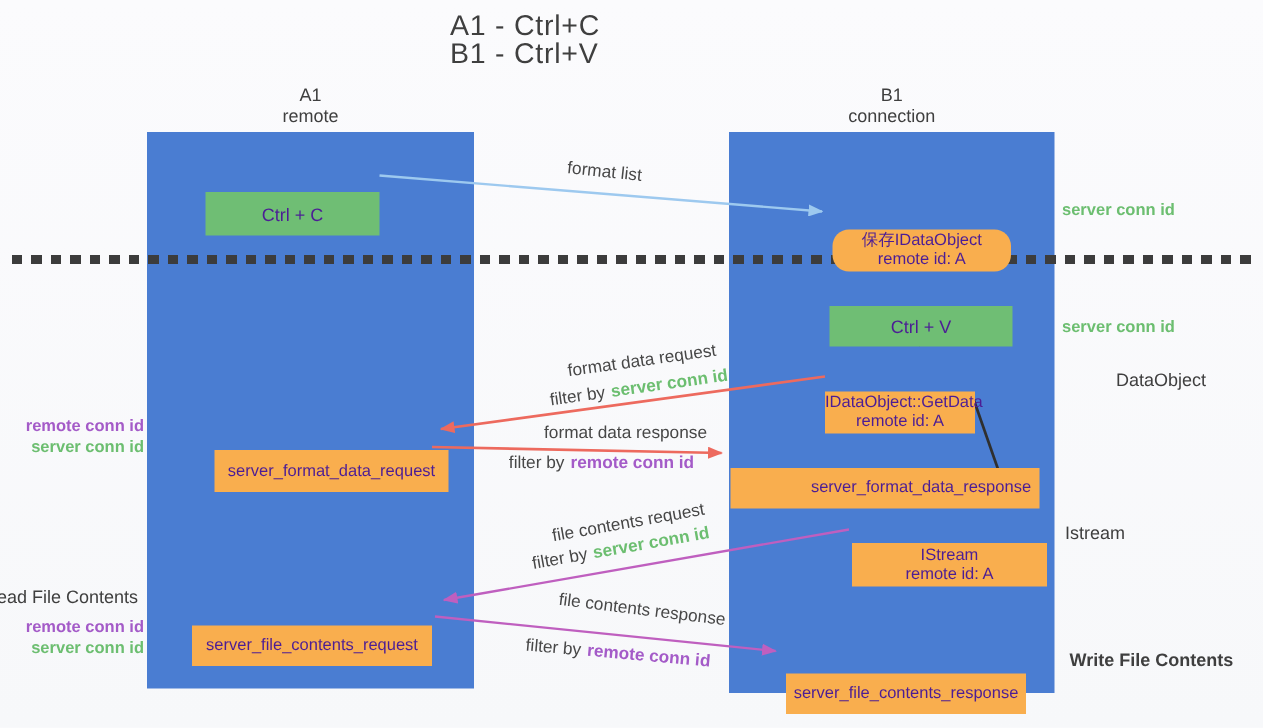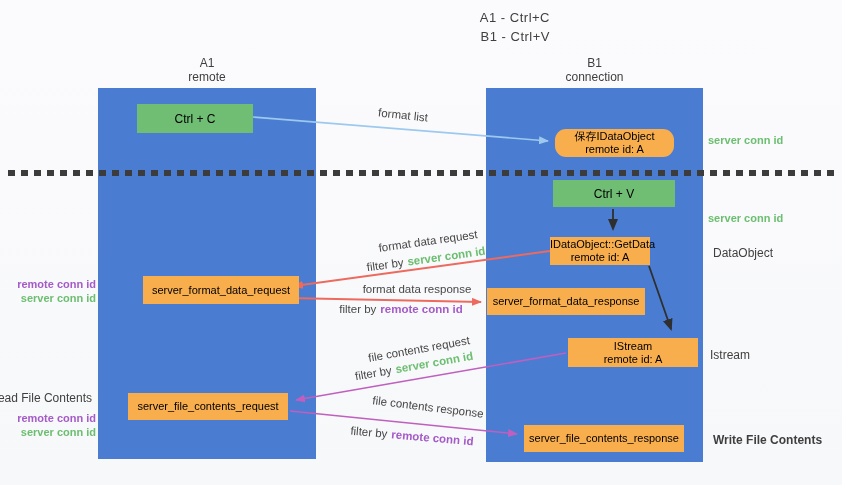--- a/index.html
+++ b/index.html
@@ -4,22 +4,22 @@
 <style>
   html,body { margin:0; padding:0; }
   body { font-family: "Liberation Sans", "DejaVu Sans", sans-serif; background:#fafafc; }
   .canvas {
     position:relative; width:842px; height:485px; overflow:hidden;
     background:linear-gradient(#fbfbfd,#f7f8fa);
   }
   .abs { position:absolute; }
 
   .title {
-    left:300px; top:8px; width:250px; text-align:right;
-    color:#3f3f3f; font-size:13px; line-height:19px; letter-spacing:0.5px;
+    left:300px; top:8px; width:250px; text-align:left;
+    color:#3f3f3f; font-size:19px; line-height:19px; letter-spacing:0.5px;
   }
 
   .col-header {
     top:56px; text-align:center; color:#3f3f3f;
     font-size:12px; line-height:14px;
   }
   .col-header.left  { left:98px;  width:218px; }
   .col-header.right { left:486px; width:217px; }
 
   .lifeline { top:88px; background:var(--lifeline-blue); }
@@ -35,22 +35,22 @@
   .st-blue  { stroke:var(--arrow-light-blue); stroke-width:1.6; }
   .st-red   { stroke:var(--arrow-red);        stroke-width:1.8; }
   .st-mag   { stroke:var(--arrow-magenta);    stroke-width:1.6; }
   .st-black { stroke:#2f2f2f;                 stroke-width:1.8; }
   .mk-blue  { fill:var(--arrow-light-blue); }
   .mk-red   { fill:var(--arrow-red); }
   .mk-mag   { fill:var(--arrow-magenta); }
   .mk-black { fill:#2f2f2f; }
 
   .node {
-    color:#000000; text-align:center; white-space:nowrap;
-    display:flex; flex-direction:column; justify-content:center;
+    color:#4c1d95; text-align:center; white-space:nowrap;
+    display:flex; flex-direction:column; justify-content:center;margin-top:24px;
   }
   .node.green  { background:var(--action-green);  font-size:12px; }
   .node.orange { background:var(--message-orange); font-size:11px; line-height:13px; }
 
   .flow-label {
     color:#474747; font-size:11.5px; white-space:nowrap;
     transform-origin:center center;
   }
   .flow-label .filter-target { font-weight:bold; margin-left:4px; }
   .green-text  { color:var(--text-green); }
@@ -125,21 +125,21 @@
 
   <div class="abs node orange" style="left:550px; top:237px; width:100px; height:28px;">
     <div>IDataObject::GetData</div>
     <div>remote id: A</div>
   </div>
 
   <div class="abs node orange" style="left:143px; top:276px; width:156px; height:28px;">
     <div>server_format_data_request</div>
   </div>
 
-  <div class="abs node orange" style="left:487px; top:288px; width:158px; height:27px;">
+  <div class="abs node orange" style="left:487px; top:288px; width:158px; height:27px;padding-left:48px;">
     <div>server_format_data_response</div>
   </div>
 
   <div class="abs node orange" style="left:568px; top:338px; width:130px; height:29px;">
     <div>IStream</div>
     <div>remote id: A</div>
   </div>
 
   <div class="abs node orange" style="left:128px; top:393px; width:160px; height:27px;">
     <div>server_file_contents_request</div>
@@ -172,17 +172,17 @@
   </div>
 
   <div class="abs side-label bold-purple right-edge" style="right:746px; top:277px;">remote conn id</div>
   <div class="abs side-label bold-green right-edge" style="right:746px; top:291px;">server conn id</div>
   <div class="abs side-label dark right-edge" style="right:750px; top:391px;">Read File Contents</div>
   <div class="abs side-label bold-purple right-edge" style="right:746px; top:411px;">remote conn id</div>
   <div class="abs side-label bold-green right-edge" style="right:746px; top:425px;">server conn id</div>
 
   <div class="abs side-label bold-green" style="left:708px; top:133px;">server conn id</div>
   <div class="abs side-label bold-green" style="left:708px; top:211px;">server conn id</div>
-  <div class="abs side-label dark" style="left:713px; top:246px;">DataObject</div>
+  <div class="abs side-label dark" style="left:744px; top:246px;">DataObject</div>
   <div class="abs side-label dark" style="left:710px; top:348px;">Istream</div>
   <div class="abs side-label dark" style="left:713px; top:433px;font-weight:bold;">Write File Contents</div>
 
 </div>
 
 </body></html>

